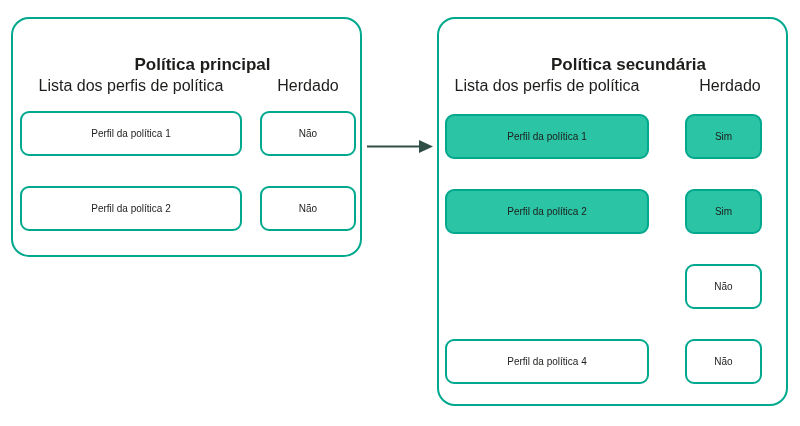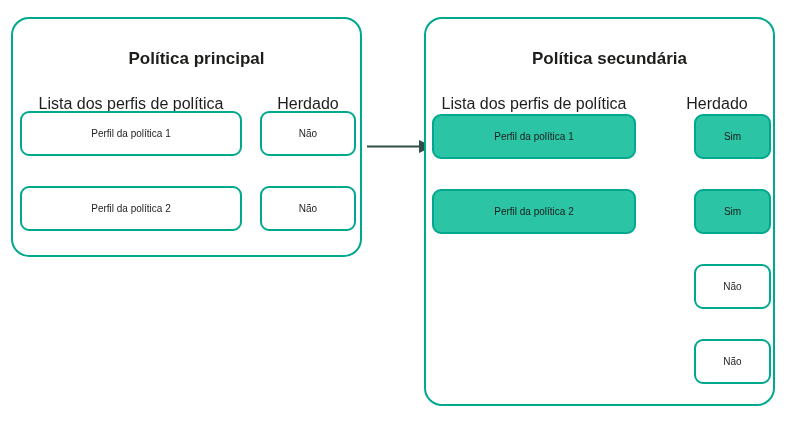--- a/index.html
+++ b/index.html
@@ -26,44 +26,43 @@
     border: 2px solid var(--accent, #00a88e);
     border-radius: 18px;
   }
   .panel-main {
     left: 11px;
     top: 17px;
     width: 351px;
     height: 240px;
   }
   .panel-secondary {
-    left: 424px;
+    left: 437px;
     top: 17px;
     width: 351px;
     height: 389px;
     text-decoration: underline;
   }
   .panel-title {
     position: absolute;
     top: 20px;
     left: 0;
     width: 100%;
     text-align: center;
     font-size: 17px;
     line-height: 20px;
     font-weight: 700;
-    margin: 10px;
+    margin: 16px;
   }
   .col-header {
     position: absolute;
     top: 57px;
     text-align: center;
     font-size: 16px;
     line-height: 19px;
-    margin-top: 18px;
   }
   .panel-main .col-h1 { left: 7px;   width: 222px; }
   .panel-main .col-h2 { left: 247px; width: 96px; }
   .panel-secondary .col-h1 { left: 6px;   width: 204px; }
   .panel-secondary .col-h2 { left: 246px; width: 90px; }
 
   .row-box {
     position: absolute;
     box-sizing: border-box;
     height: 45px;
@@ -74,21 +73,21 @@
     align-items: center;
     justify-content: center;
     font-size: 10px;
   }
   .row-box.filled {
     background: var(--highlight, #2bc4a4);
   }
   .panel-main .profile { left: 7px;   width: 222px; }
   .panel-main .value   { left: 247px; width: 96px; }
   .panel-secondary .profile { left: 6px;   width: 204px; }
-  .panel-secondary .value   { left: 246px; width: 77px; margin-left: 22px; }
+  .panel-secondary .value   { left: 246px; width: 77px; }
 
   .panel-main .r0 { top: 92px; }
   .panel-main .r1 { top: 167px; }
   .panel-secondary .r0 { top: 95px; }
   .panel-secondary .r1 { top: 170px; }
   .panel-secondary .r2 { top: 245px; }
   .panel-secondary .r3 { top: 320px; }
 
   .arrow {
     position: absolute;
@@ -130,16 +129,17 @@
     <div class="col-header col-h2">Herdado</div>
 
     <div class="row-box profile r0 filled">Perfil da política 1</div>
     <div class="row-box value r0 filled">Sim</div>
 
     <div class="row-box profile r1 filled">Perfil da política 2</div>
     <div class="row-box value r1 filled">Sim</div>
 
     <div class="row-box value r2">Não</div>
 
+    <div class="row-box profile r3">Perfil da política 4</div>
     <div class="row-box value r3">Não</div>
   </section>
 
 </div>
 
 </body></html>

